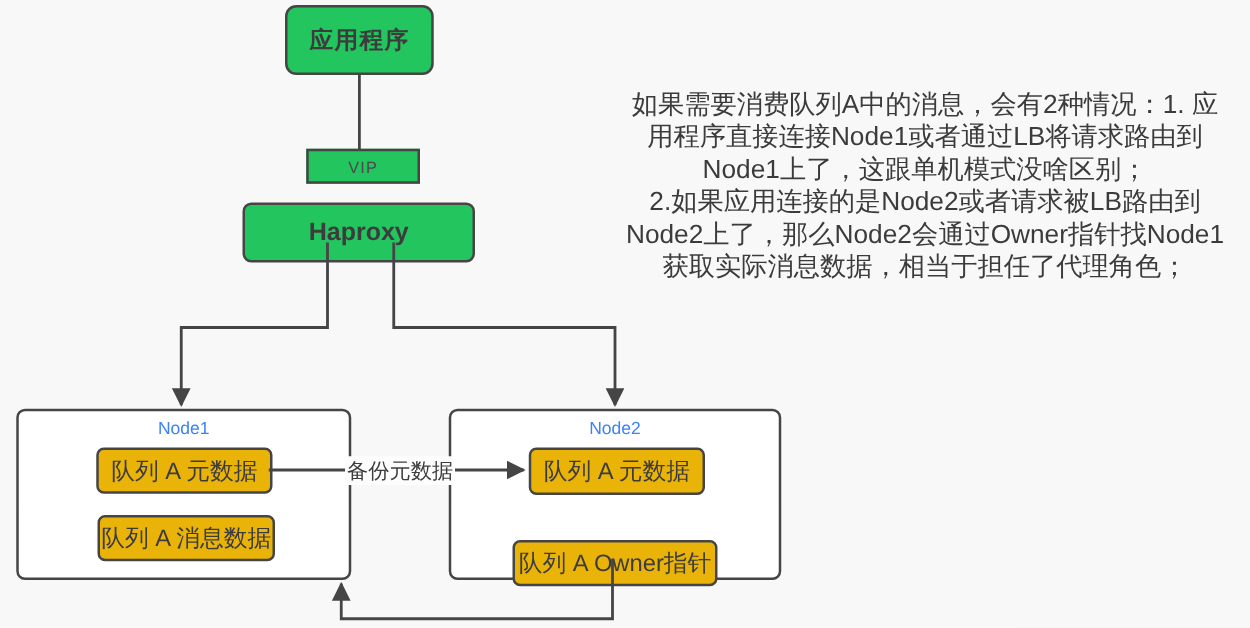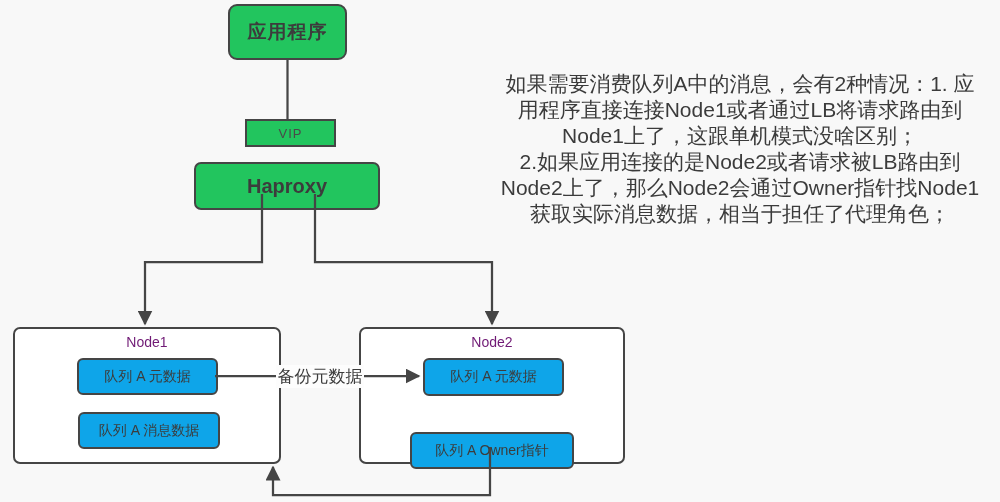--- a/index.html
+++ b/index.html
@@ -68,31 +68,31 @@
     z-index: 2;
   }
   .node1-box { left: 13px;  width: 268px; }
   .node2-box { left: 359px; width: 266px; }
   .node-title {
     position: absolute;
     left: 0; right: 0;
     top: 5px;
     text-align: center;
     font-size: 14px;
-    color: #701a75;
+    color: #3b82f6;
   }
   .inner-box {
     position: absolute;
-    background: #0ea5e9;
+    background: #eab308;
     border: 2px solid #454545;
     border-radius: 6px;
     display: flex;
     align-items: center;
     justify-content: center;
-    font-size: 14px;
+    font-size: 19px;
     white-space: nowrap;
   }
   .n1-meta { left: 62px; top: 29px; width: 141px; height: 37px; }
   .n1-msg  { left: 63px; top: 83px; width: 142px; height: 37px; }
   .n2-meta { left: 62px; top: 29px; width: 141px; height: 38px; }
   .n2-owner{ left: 49px; top: 79px; width: 164px; height: 37px; margin-top: 24px; }
   .edge-label {
     position: absolute;
     left: 276px; top: 365px;
     width: 88px; height: 23px;

